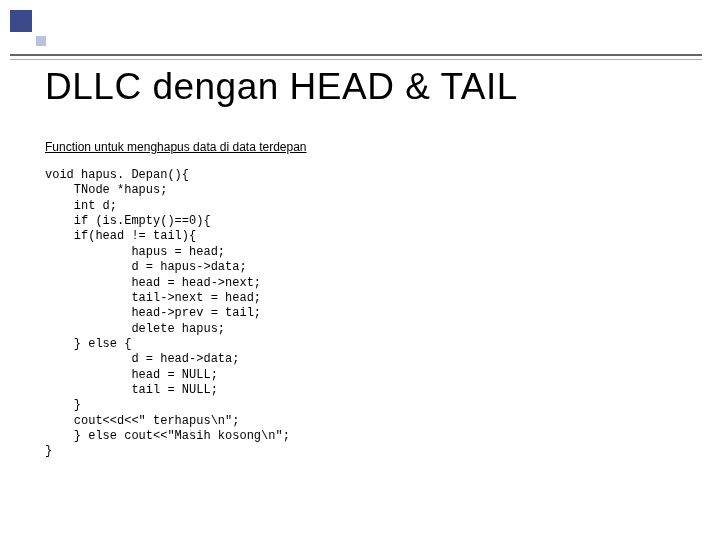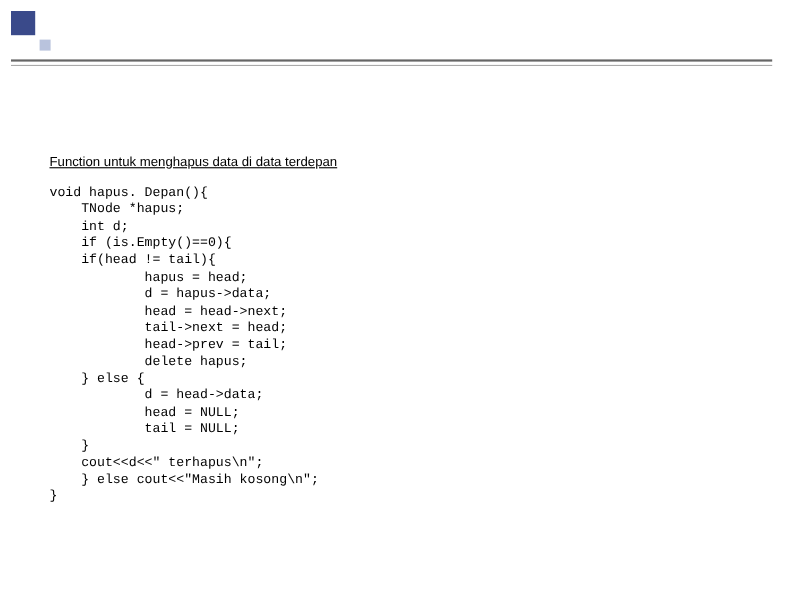--- a/index.html
+++ b/index.html
@@ -85,20 +85,21 @@
 
 <div class="slide">
 
   <div class="corner-decor">
     <div class="cd-big"></div>
     <div class="cd-small"></div>
   </div>
 
   <div class="rule"></div>
 
+  <div class="title">DLLC dengan HEAD &amp; TAIL</div>
 
   <div class="body">
     <div class="subhead">Function untuk menghapus data di data terdepan</div>
     <div class="code">void hapus. Depan(){
     TNode *hapus;
     int d;
     if (is.Empty()==0){
     if(head != tail){
             hapus = head;
             d = hapus-&gt;data;

